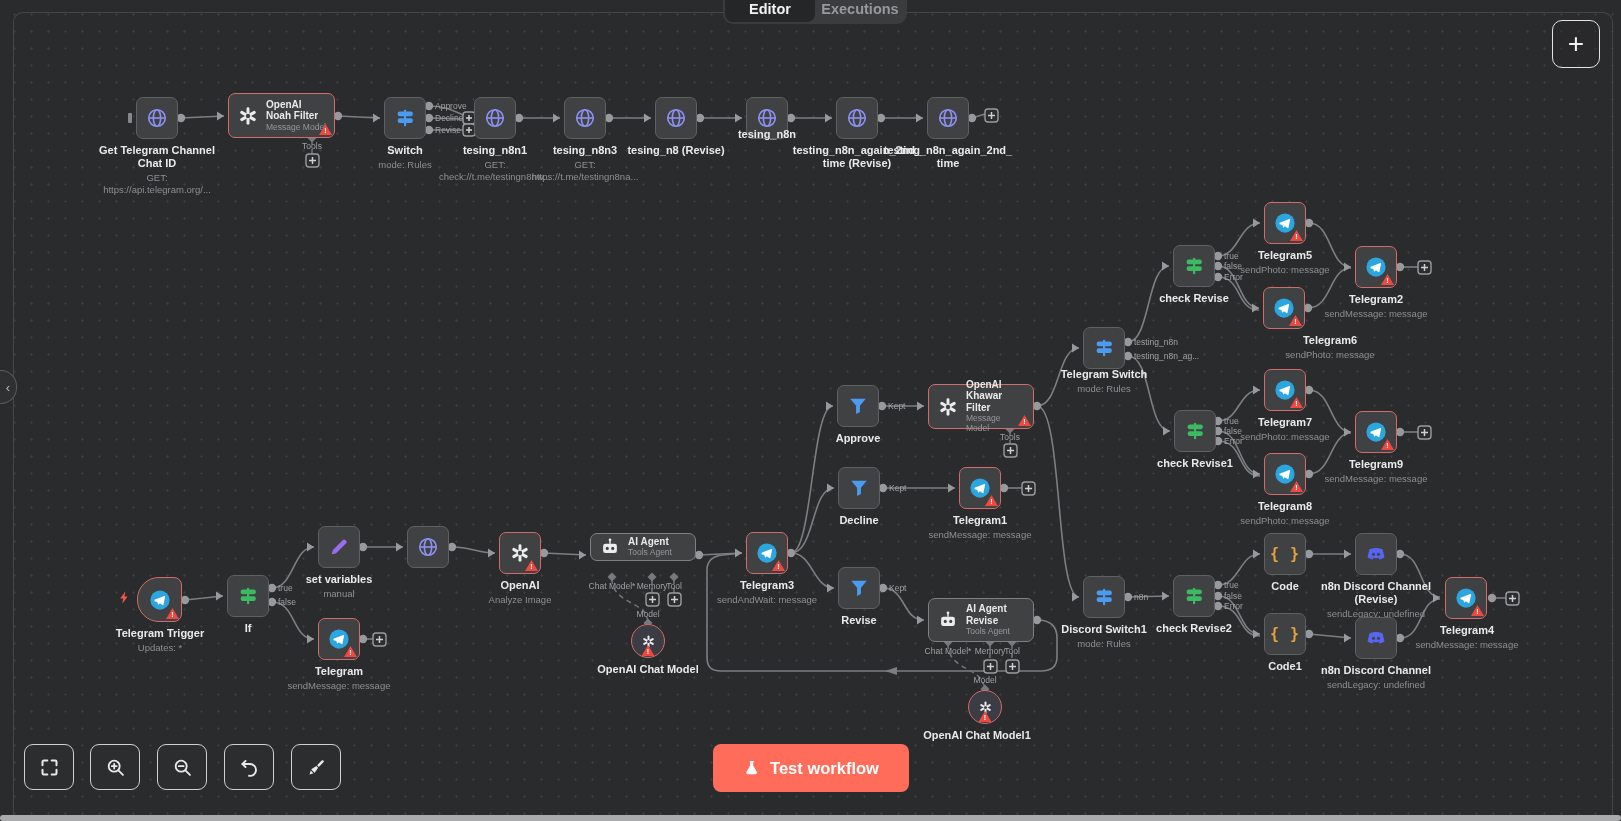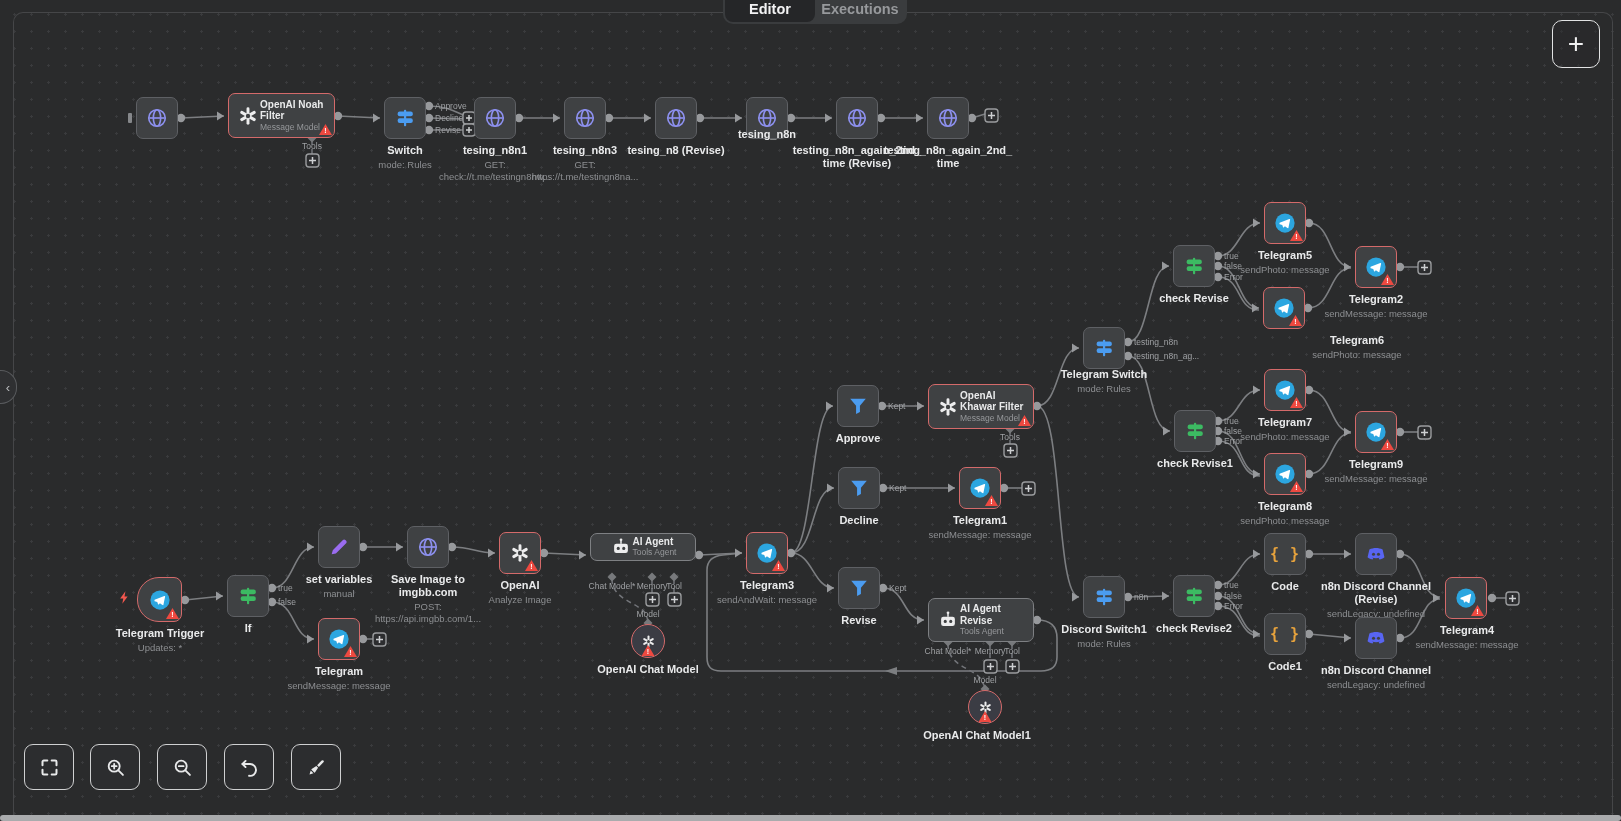--- a/index.html
+++ b/index.html
@@ -1,21 +1,21 @@
 <!DOCTYPE html>
 <html><head>
 <meta charset="utf-8">
 <style>
   html,body{margin:0;padding:0}
   body{width:1621px;height:821px;overflow:hidden;background:#262728;font-family:"Liberation Sans",sans-serif;position:relative}
   #canvas{position:absolute;inset:0;background-color:#2a2b2c;background-image:radial-gradient(#3a3b3d 1.1px,transparent 1.3px);background-size:17px 17px;background-position:6px 6px}
   .frame{position:absolute;left:13px;top:12px;width:1598px;height:809px;border:1px solid #454648;border-bottom:none;border-radius:10px 10px 0 0;pointer-events:none}
   .node{position:absolute;width:42px;height:42px;background:#3f4143;border:1.8px solid #5e6064;border-radius:7px;display:flex;align-items:center;justify-content:center;box-sizing:border-box}
   .node.err{border-color:#d46a6a}
-  .node.wide{width:107px;height:45px;justify-content:center;gap:1px;padding:0 8px;border-color:#7e8083}
+  .node.wide{width:107px;height:45px;justify-content:flex-start;gap:7px;padding:0 8px;border-color:#7e8083}
   .node.wide.err{border-color:#d46a6a}
   .node.trig{width:45px;height:45px;border-radius:22px 8px 8px 22px}
   .node.circ{width:34px;height:34px;border-radius:50%;background:#3b3c44}
   .ic{width:22px;height:22px;display:block;flex:none}
   .ic svg{width:100%;height:100%;display:block}
   .ic.sm{width:15px;height:15px}
   .c-globe{color:#8d90ef}.c-white{color:#ededee}.c-blue{color:#4b9cf0}.c-green{color:#3cba62}
   .c-purple{color:#9a6cf0}.c-orange{color:#e8a33c}.c-discord{color:#5865f2}
   .codeglyph{font-family:"DejaVu Sans Mono",monospace;font-weight:700;font-size:15px;letter-spacing:1px}
   .warn{position:absolute;right:2px;bottom:2px;width:13px;height:11px;background:#ee4940;clip-path:polygon(50% 0,100% 100%,0 100%);color:#fff;font-size:7px;font-weight:700;line-height:13px;text-align:center}
@@ -318,20 +318,24 @@
 
 <div class="node" style="left:136px;top:97px">
       <span class="ic c-globe">
         <svg viewBox="0 0 24 24" fill="none" stroke="currentColor" stroke-width="1.8">
           <circle cx="12" cy="12" r="9"></circle>
           <ellipse cx="12" cy="12" rx="4" ry="9"></ellipse>
           <path d="M3.5 12h17"></path>
         </svg>
       </span>
     </div>
+<div class="nlab" style="left:92px;top:144px">
+      <div class="t">Get Telegram Channel Chat ID</div>
+      <div class="s">GET: https://api.telegram.org/...</div>
+    </div>
 
 <div class="node wide err" style="left:228px;top:93px">
       <span class="ic c-white">
         <svg viewBox="0 0 24 24" fill="currentColor">
           <rect x="10.4" y="2.5" width="3.2" height="19" rx="1.6"></rect>
           <rect x="10.4" y="2.5" width="3.2" height="19" rx="1.6" transform="rotate(60 12 12)"></rect>
           <rect x="10.4" y="2.5" width="3.2" height="19" rx="1.6" transform="rotate(120 12 12)"></rect>
           <circle cx="12" cy="12" r="2.4" fill="#3f4143"></circle>
         </svg>
       </span>
@@ -494,24 +498,20 @@
 
 <div class="node" style="left:407px;top:526px">
       <span class="ic c-globe">
         <svg viewBox="0 0 24 24" fill="none" stroke="currentColor" stroke-width="1.8">
           <circle cx="12" cy="12" r="9"></circle>
           <ellipse cx="12" cy="12" rx="4" ry="9"></ellipse>
           <path d="M3.5 12h17"></path>
         </svg>
       </span>
     </div>
-<div class="nlab" style="left:363px;top:573px">
-      <div class="t">Save Image to imgbb.com</div>
-      <div class="s">POST: https://api.imgbb.com/1...</div>
-    </div>
 
 <div class="node err" style="left:499px;top:532px">
       <span class="ic c-white">
         <svg viewBox="0 0 24 24" fill="currentColor">
           <rect x="10.4" y="2.5" width="3.2" height="19" rx="1.6"></rect>
           <rect x="10.4" y="2.5" width="3.2" height="19" rx="1.6" transform="rotate(60 12 12)"></rect>
           <rect x="10.4" y="2.5" width="3.2" height="19" rx="1.6" transform="rotate(120 12 12)"></rect>
           <circle cx="12" cy="12" r="2.4" fill="#3f4143"></circle>
         </svg>
       </span>
@@ -704,21 +704,21 @@
 
 <div class="node err" style="left:1263px;top:287px">
       <span class="ic">
         <svg viewBox="0 0 24 24">
           <circle cx="12" cy="12" r="10.5" fill="#2ca6e0"></circle>
           <path d="M6.1 11.7l10.6-4.1c.6-.23 1.05.13.85.97l-1.8 8.5c-.14.63-.55.78-1.1.48l-2.75-2-1.32 1.27c-.26.26-.55.2-.68-.12l-.9-2.4-2.8-.93c-.62-.2-.64-.62-.1-.86z" fill="#fff"></path>
         </svg>
       </span>
       <span class="warn">!</span>
     </div>
-<div class="nlab" style="left:1292px;top:334px">
+<div class="nlab" style="left:1265px;top:334px">
       <div class="t">Telegram6</div>
       <div class="s">sendPhoto: message</div>
     </div>
 
 <div class="node err" style="left:1355px;top:246px">
       <span class="ic">
         <svg viewBox="0 0 24 24">
           <circle cx="12" cy="12" r="10.5" fill="#2ca6e0"></circle>
           <path d="M6.1 11.7l10.6-4.1c.6-.23 1.05.13.85.97l-1.8 8.5c-.14.63-.55.78-1.1.48l-2.75-2-1.32 1.27c-.26.26-.55.2-.68-.12l-.9-2.4-2.8-.93c-.62-.2-.64-.62-.1-.86z" fill="#fff"></path>
         </svg>
@@ -914,15 +914,23 @@
 <div class="tbtn" style="left:291px">
       <span class="ic">
         <svg viewBox="0 0 24 24" fill="currentColor">
           <path d="M19.9 4.1a1.4 1.4 0 00-2 0l-5.2 5.2 2 2 5.2-5.2a1.4 1.4 0 000-2z"></path>
           <path d="M11.8 10.2l-5.3 3.4c-.5.3-.6.6-.2 1l3.1 3.1c.4.4.7.3 1-.2l3.4-5.3z"></path>
           <path d="M5.4 15.5L4 20l4.5-1.4z"></path>
         </svg>
       </span>
     </div>
 
+<div class="testbtn">
+      <span class="ic">
+        <svg viewBox="0 0 24 24" fill="currentColor">
+          <path d="M9.5 2.5h5v1.6l-1 .9v3.8l4.9 8.6c.7 1.3-.2 2.9-1.7 2.9H6.3c-1.5 0-2.4-1.6-1.7-2.9L9.5 8.8V5l-1-.9z"></path>
+        </svg>
+      </span>
+      <span>Test workflow</span>
+    </div>
 
 <div class="hscroll"></div>
 </div>
 
 </body></html>

